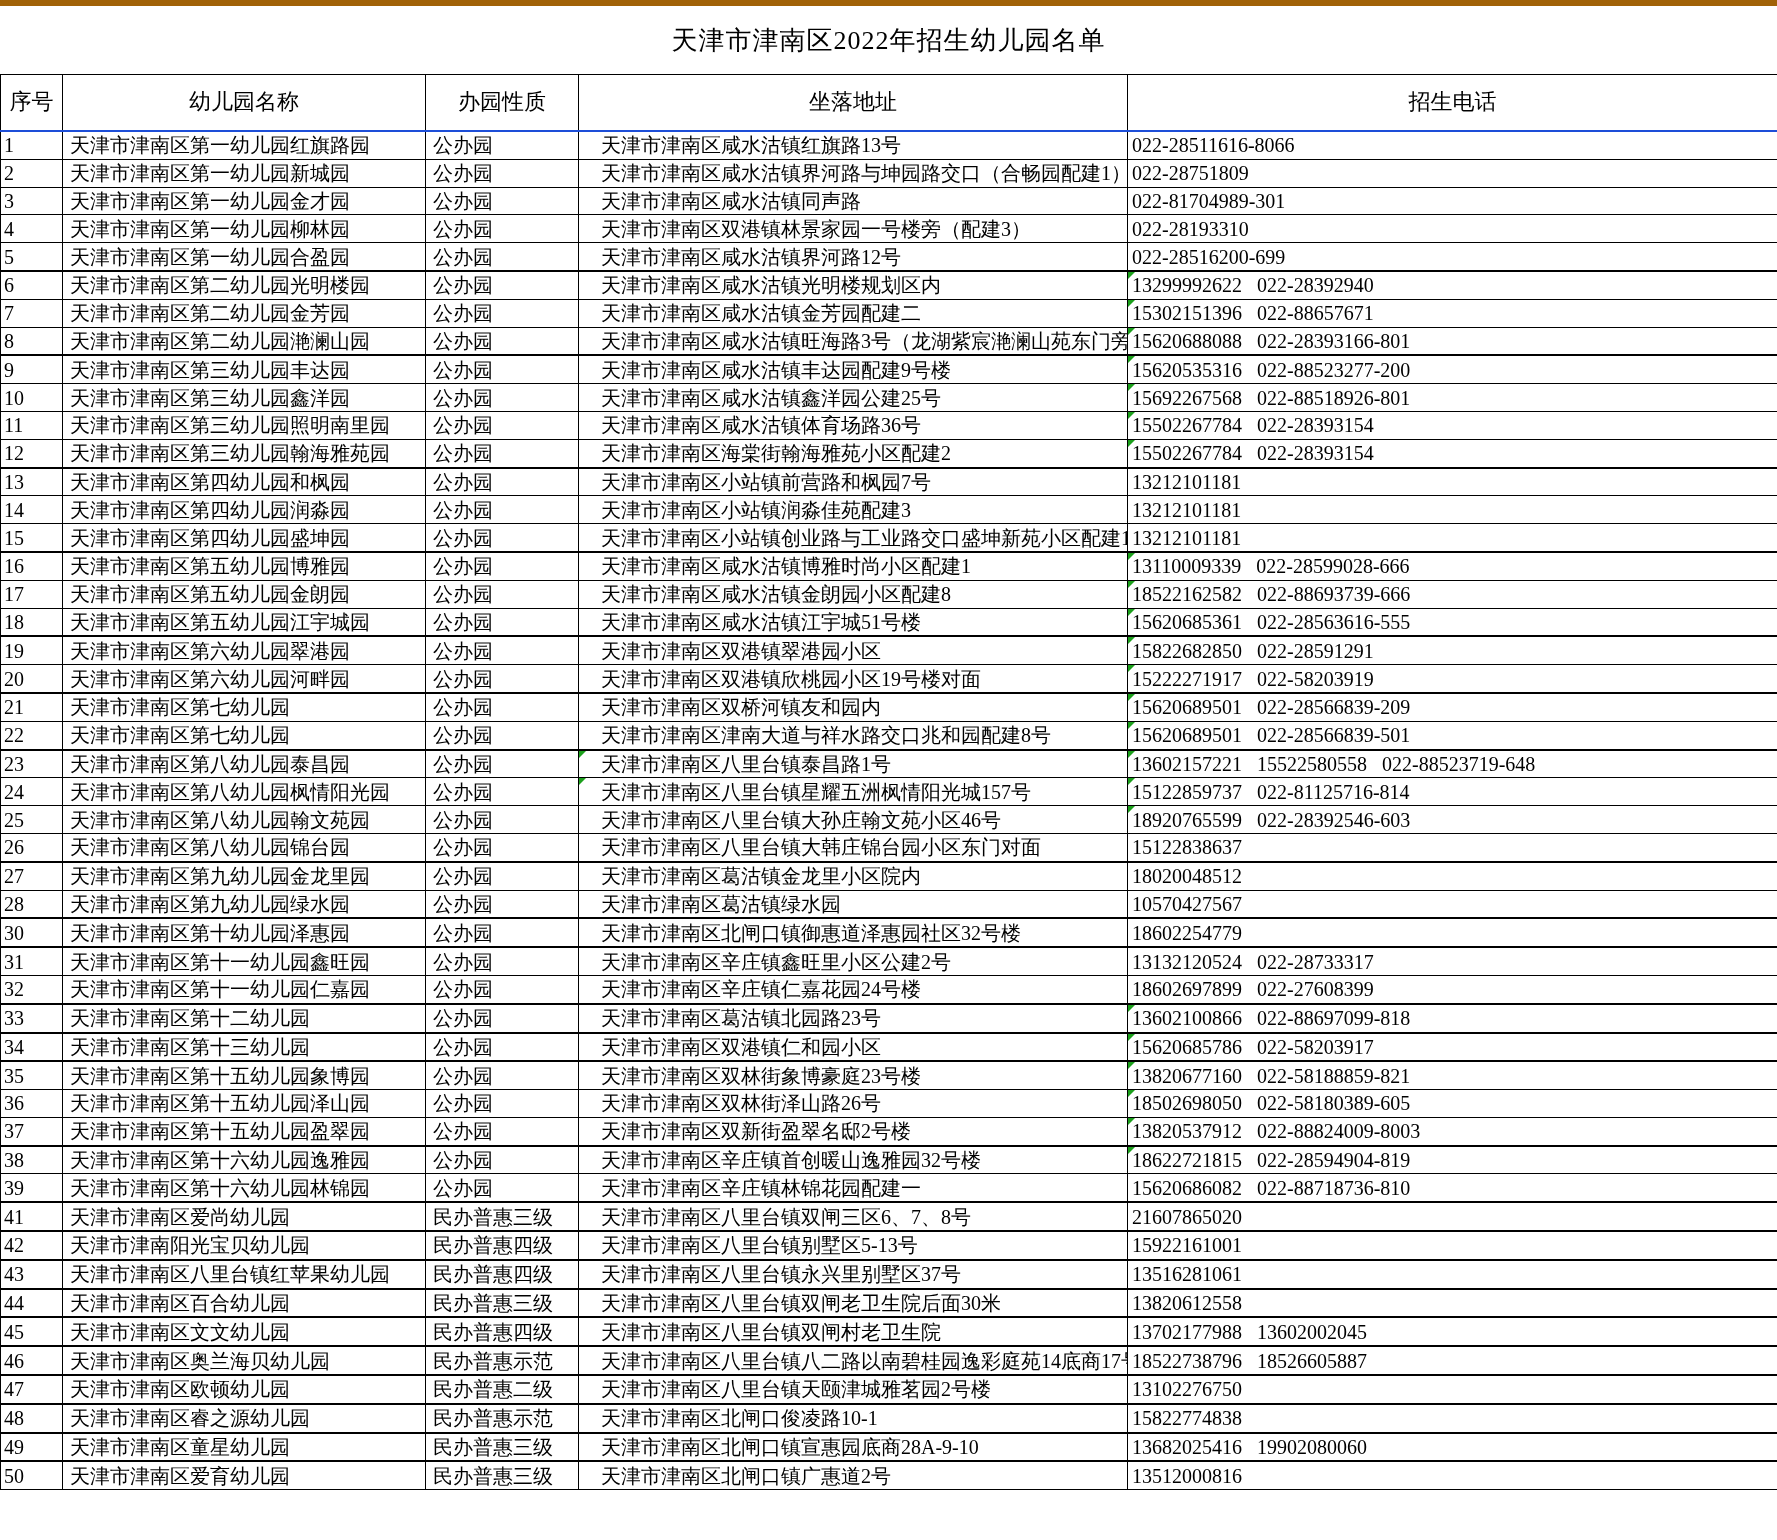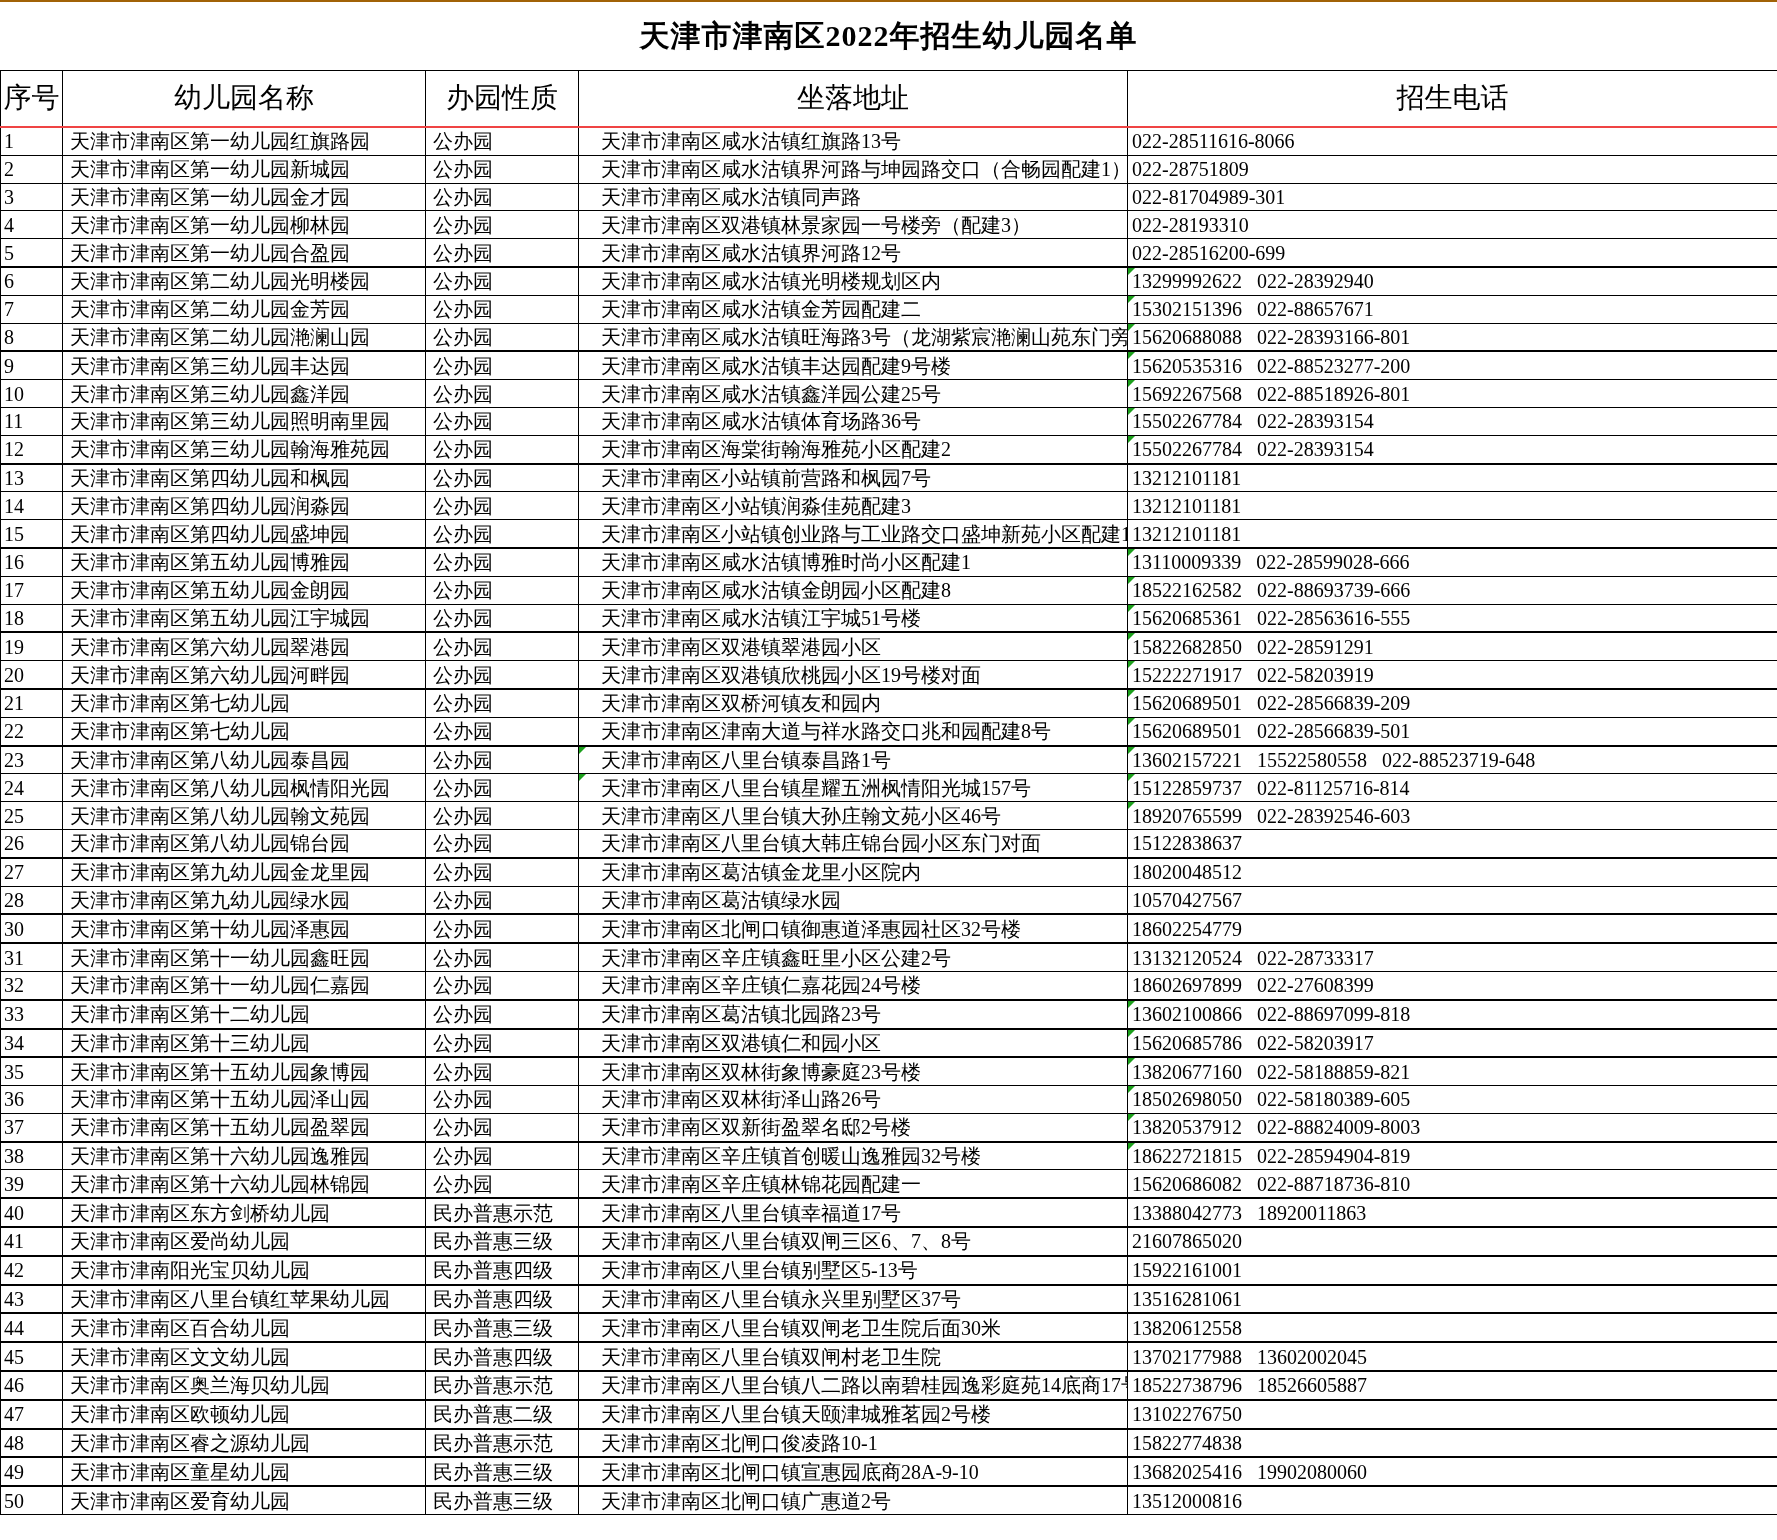--- a/index.html
+++ b/index.html
@@ -4,38 +4,37 @@
 <style>
   html,body{margin:0;padding:0;background:#ffffff;}
   body{
     width:1777px;height:1540px;overflow:hidden;
     font-family:"Liberation Serif","DejaVu Serif",serif;
     color:#000;
   }
   .sheet{width:1777px;}
   .doc-title{
     height:68px;display:flex;align-items:center;justify-content:center;
-    font-size:30px;letter-spacing:1px;
-    border-top:2px solid #a16207;
-    font-weight:bold;
+    font-size:26px;letter-spacing:1px;
+    border-top:6px solid #a16207;
   }
   table.roster{
     border-collapse:collapse;table-layout:fixed;width:1777px;
   }
   th,td{
     border:1px solid #000;
     overflow:hidden;white-space:pre;
     font-size:20px;line-height:1.1;
     vertical-align:middle;
     position:relative;
     padding:0;
   }
   thead th{
-    height:55px;font-size:28px;font-weight:normal;text-align:center;
-    border-bottom:2px solid #ef4444;
+    height:55px;font-size:22px;font-weight:normal;text-align:center;
+    border-bottom:2px solid #1d4ed8;
   }
   tbody td{height:26.8px;}
   td.col-no{padding-left:3px;}
   td.col-name{padding-left:7px;margin-left:26px;}
   td.col-type{padding-left:7px;margin-left:20px;}
   td.col-address{padding-left:22px;}
   td.col-phone{padding-left:4px;}
   tr.thick td{border-bottom-width:2px;}
   .flag{
     position:absolute;top:0;left:0;width:0;height:0;
@@ -325,27 +324,20 @@
           <td class="col-phone"><span class="flag" style="border-top-color: rgb(28, 160, 28);"></span>18622721815   022-28594904-819</td>
         </tr>
         <tr class="thick">
           <td class="col-no">39</td>
           <td class="col-name">天津市津南区第十六幼儿园林锦园</td>
           <td class="col-type">公办园</td>
           <td class="col-address">天津市津南区辛庄镇林锦花园配建一</td>
           <td class="col-phone">15620686082   022-88718736-810</td>
         </tr>
         <tr class="thick">
-          <td class="col-no">40</td>
-          <td class="col-name">天津市津南区东方剑桥幼儿园</td>
-          <td class="col-type">民办普惠示范</td>
-          <td class="col-address">天津市津南区八里台镇幸福道17号</td>
-          <td class="col-phone">13388042773   18920011863</td>
-        </tr>
-        <tr class="thick">
           <td class="col-no">41</td>
           <td class="col-name">天津市津南区爱尚幼儿园</td>
           <td class="col-type">民办普惠三级</td>
           <td class="col-address">天津市津南区八里台镇双闸三区6、7、8号</td>
           <td class="col-phone">21607865020</td>
         </tr>
         <tr class="thick">
           <td class="col-no">42</td>
           <td class="col-name">天津市津南阳光宝贝幼儿园</td>
           <td class="col-type">民办普惠四级</td>

